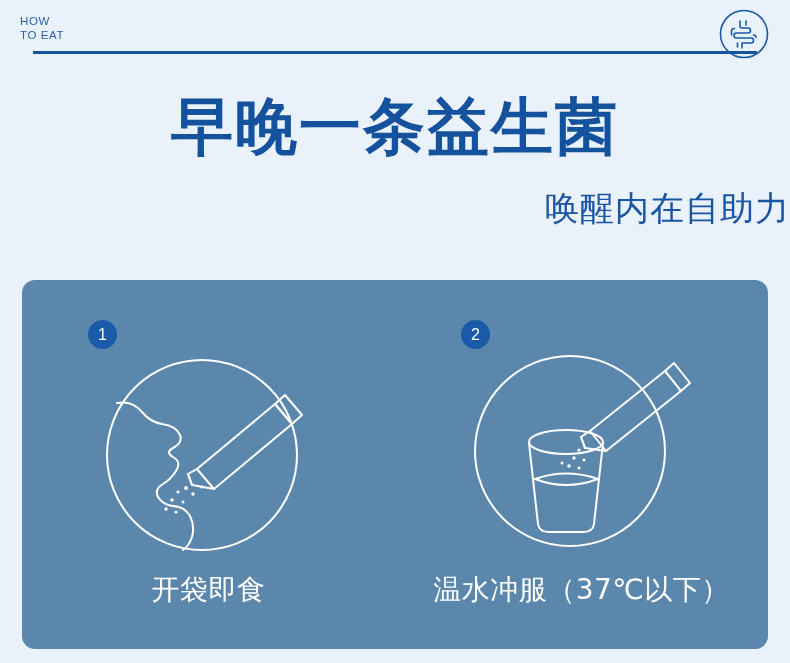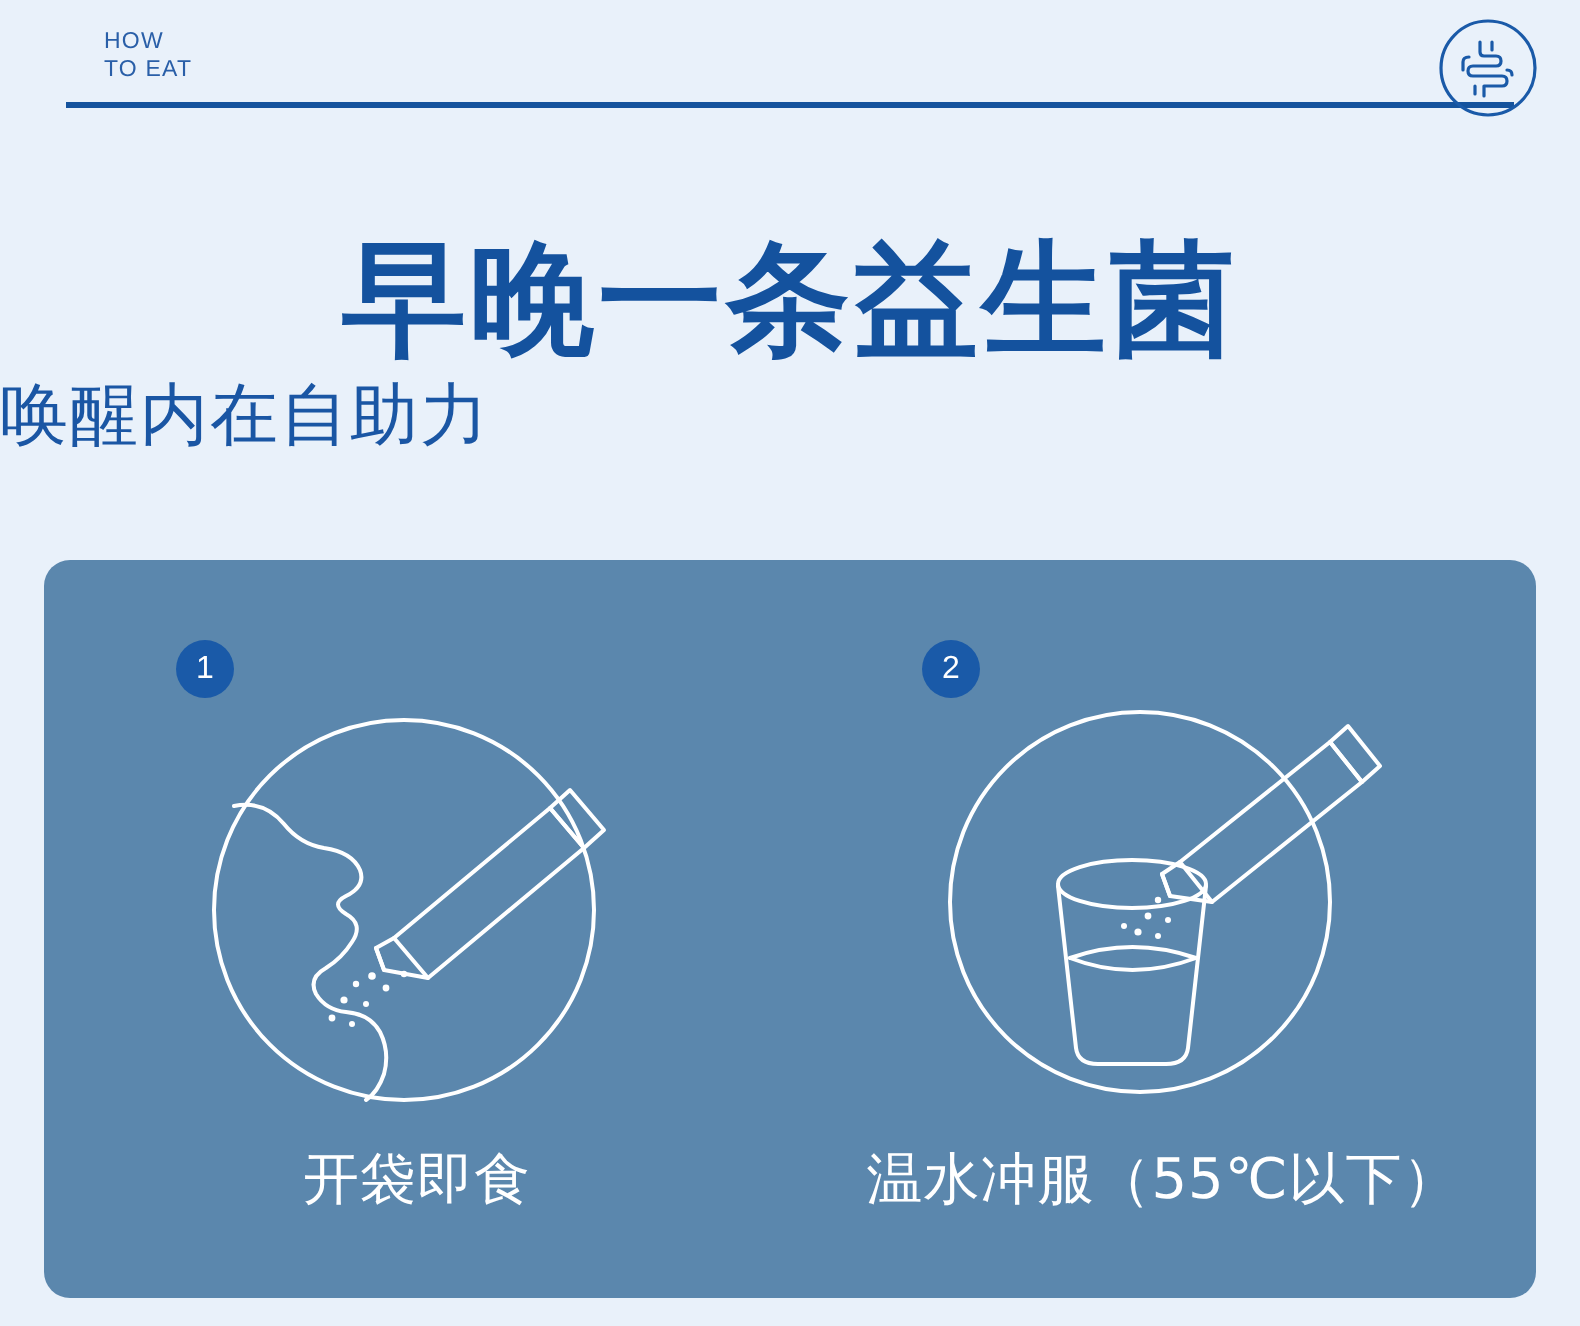--- a/index.html
+++ b/index.html
@@ -19,21 +19,21 @@
   
   .header {
     position: absolute;
     left: 0;
     top: 0;
     width: 790px;
     height: 68px;
   }
   .header-eyebrow {
     position: absolute;
-    left: 52px;
+    left: 20px;
     top: 14px;
     color: #2a5fa8;
     font-size: 11.5px;
     line-height: 14px;
     letter-spacing: 0.6px;
     font-weight: 400;
     white-space: pre-line;
   }
   .header-rule {
     position: absolute;
@@ -57,28 +57,27 @@
     left: 0;
     top: 92px;
     width: 790px;
     text-align: center;
     color: #14529e;
     font-size: 62px;
     line-height: 70px;
     font-weight: bold;
     letter-spacing: 2px;
     font-family: "DejaVu Sans", "Liberation Sans", sans-serif;
-    margin-top: 23px;
   }
   .title-sub {
     position: absolute;
     left: 0;
     top: 186px;
     width: 790px;
-    text-align: left;
+    text-align: right;
     color: #1a56a4;
     font-size: 34px;
     line-height: 44px;
     font-weight: 400;
     letter-spacing: 1px;
     font-family: "DejaVu Sans", "Liberation Sans", sans-serif;
   }
 
   
   .steps-card {
@@ -240,16 +239,16 @@
             <circle cx="131" cy="120" r="1.7"></circle>
             <circle cx="141" cy="122" r="1.5"></circle>
             <circle cx="126" cy="128" r="1.8"></circle>
             <circle cx="136" cy="130" r="1.5"></circle>
             <circle cx="119" cy="125" r="1.5"></circle>
           </g>
         </g>
       </svg>
     </div>
 
-    <div class="step-caption">温水冲服（55℃以下）</div>
+    <div class="step-caption">温水冲服（37℃以下）</div>
   </div>
 
 </div>
 
 </body></html>

